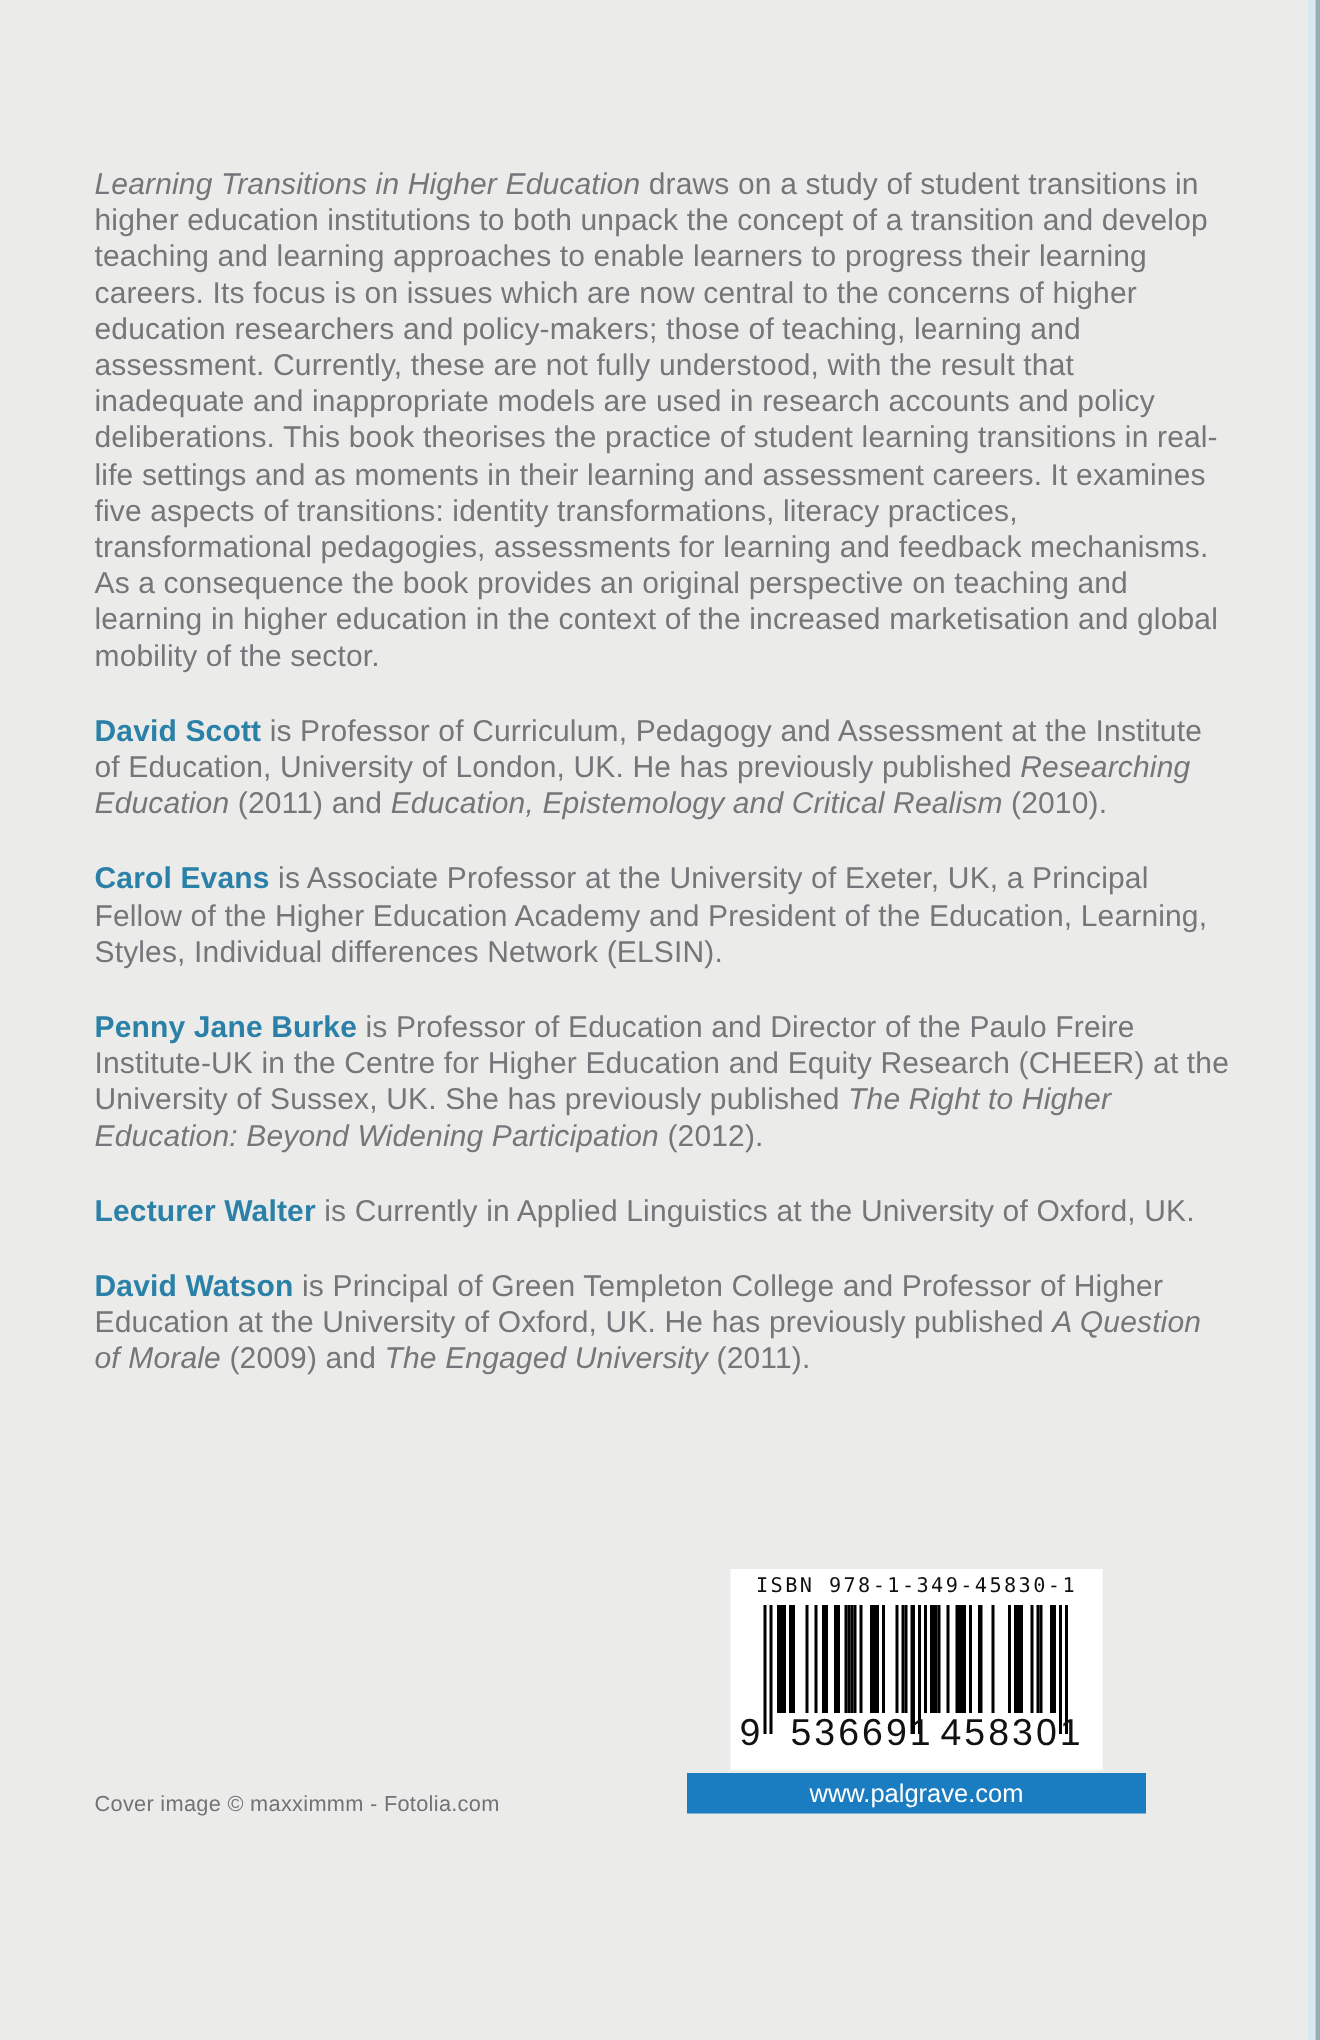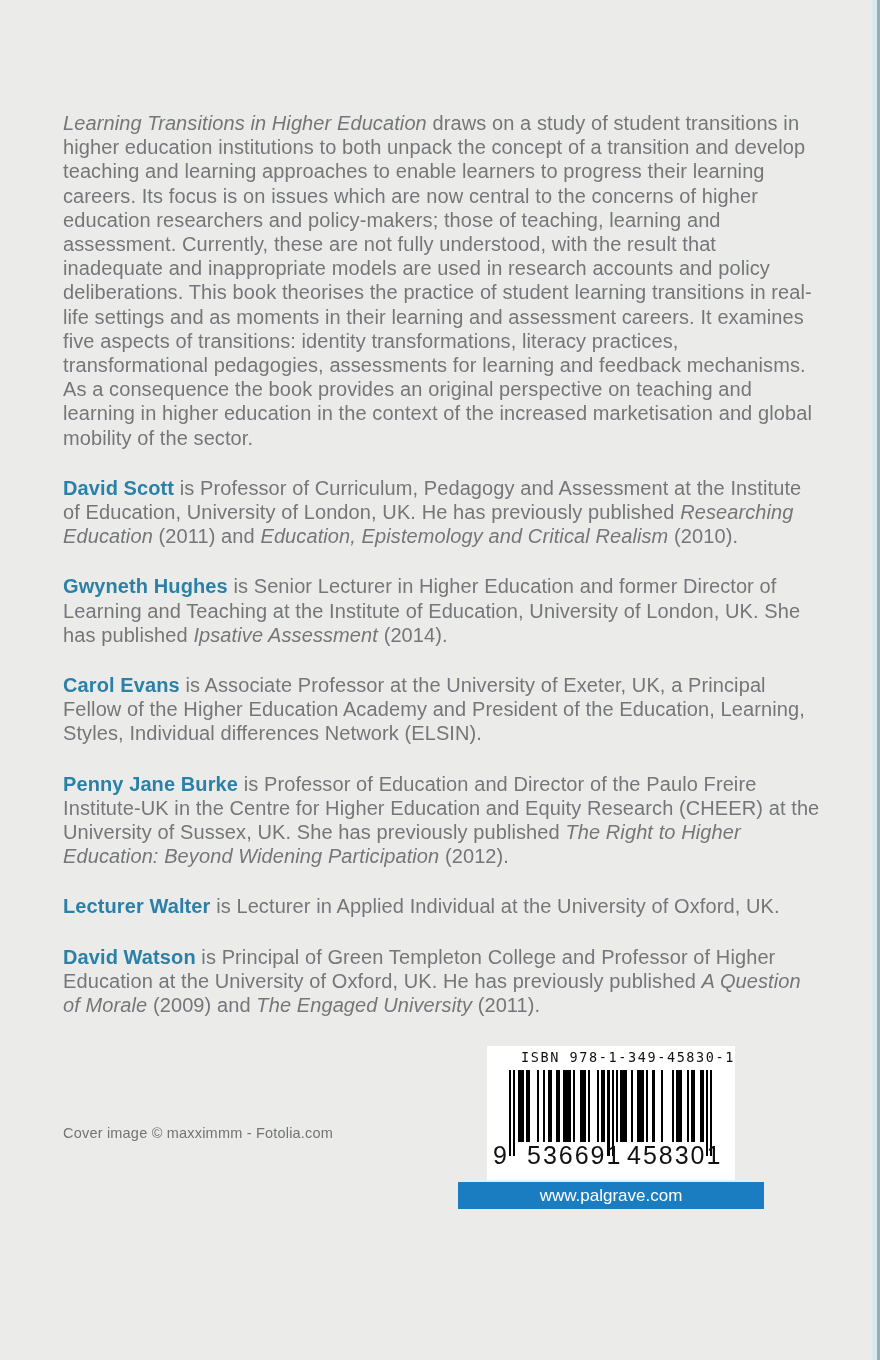--- a/index.html
+++ b/index.html
@@ -37,21 +37,21 @@
   .logo-line2{font-size:46px;line-height:48px;letter-spacing:-1px;margin-top:-4px;}
 
   
   .barcode-wrap{position:absolute;left:458px;top:1046px;width:306px;}
   .barcode-box{
     position:relative;width:248px;height:134px;margin:0 auto;
     background:#ffffff;
   }
   .isbn-label{
     position:absolute;top:3px;left:0;width:100%;
-    text-align:right;
+    text-align:center;
     font-family:"DejaVu Sans Mono", monospace;
     font-size:13.5px;letter-spacing:1.6px;
     color:#111;white-space:nowrap;
   }
   .bars{
     position:absolute;top:24px;left:22px;height:88px;
     display:flex;align-items:flex-start;
   }
   .module{width:2.15px;height:72px;background:transparent;flex:none;}
   .module.on{background:#000;}
@@ -65,40 +65,39 @@
   .bd-g2{position:absolute;left:140px;top:3px;letter-spacing:2px;}
   .url-bar{
     width:306px;height:27px;margin-top:2px;
     background:var(--bar-blue);
     color:#ffffff;font-weight:normal;font-size:17px;
     display:flex;align-items:center;justify-content:center;
   }
 
   
   .credit{
-    position:absolute;left:63px;top:1125px;
+    position:absolute;left:63px;top:1195px;
     color:#717376;font-size:14.5px;letter-spacing:0.2px;
   }
 
   
   .edge-strip{position:absolute;top:0;right:3px;width:5px;height:1360px;background:var(--edge-light);}
   .edge-line{position:absolute;top:0;right:0;width:3px;height:1360px;background:var(--edge-dark);}
 </style>
 </head>
 <body>
 
 <div class="page">
 
   <div class="blurb">
       <p class="para"><span class="seg-italic">Learning Transitions in Higher Education</span><span class="seg-normal"> draws on a study of student transitions in higher education institutions to both unpack the concept of a transition and develop teaching and learning approaches to enable learners to progress their learning careers. Its focus is on issues which are now central to the concerns of higher education researchers and policy-makers; those of teaching, learning and assessment. Currently, these are not fully understood, with the result that inadequate and inappropriate models are used in research accounts and policy deliberations. This book theorises the practice of student learning transitions in real-life settings and as moments in their learning and assessment careers. It examines five aspects of transitions: identity transformations, literacy practices, transformational pedagogies, assessments for learning and feedback mechanisms. As a consequence the book provides an original perspective on teaching and learning in higher education in the context of the increased marketisation and global mobility of the sector.</span></p>
       <p class="para"><span class="seg-name">David Scott</span><span class="seg-normal"> is Professor of Curriculum, Pedagogy and Assessment at the Institute of Education, University of London, UK. He has previously published </span><span class="seg-italic">Researching Education</span><span class="seg-normal"> (2011) and </span><span class="seg-italic">Education, Epistemology and Critical Realism</span><span class="seg-normal"> (2010).</span></p>
-      <p class="para"><span class="seg-name">Gwyneth Hughes</span><span class="seg-normal"> is Senior Lecturer in Higher Education and former Director of Learning and Teaching at the Institute of Education, University of London, UK. She has published </span><span class="seg-italic">Ipsative Assessment</span><span class="seg-normal"> (2014).</span></p>
       <p class="para"><span class="seg-name">Carol Evans</span><span class="seg-normal"> is Associate Professor at the University of Exeter, UK, a Principal Fellow of the Higher Education Academy and President of the Education, Learning, Styles, Individual differences Network (ELSIN).</span></p>
       <p class="para"><span class="seg-name">Penny Jane Burke</span><span class="seg-normal"> is Professor of Education and Director of the Paulo Freire Institute-UK in the Centre for Higher Education and Equity Research (CHEER) at the University of Sussex, UK. She has previously published </span><span class="seg-italic">The Right to Higher Education: Beyond Widening Participation</span><span class="seg-normal"> (2012).</span></p>
-      <p class="para"><span class="seg-name">Lecturer Walter</span><span class="seg-normal"> is Lecturer in Applied Individual at the University of Oxford, UK.</span></p>
+      <p class="para"><span class="seg-name">Lecturer Walter</span><span class="seg-normal"> is Currently in Applied Linguistics at the University of Oxford, UK.</span></p>
       <p class="para"><span class="seg-name">David Watson</span><span class="seg-normal"> is Principal of Green Templeton College and Professor of Higher Education at the University of Oxford, UK. He has previously published </span><span class="seg-italic">A Question of Morale</span><span class="seg-normal"> (2009) and </span><span class="seg-italic">The Engaged University</span><span class="seg-normal"> (2011).</span></p>
     </div>
 
 
   <div class="barcode-wrap">
     <div class="barcode-box">
       <div class="isbn-label">ISBN 978-1-349-45830-1</div>
       <div class="bars">
           <div class="module on guard"></div>
           <div class="module guard"></div>

